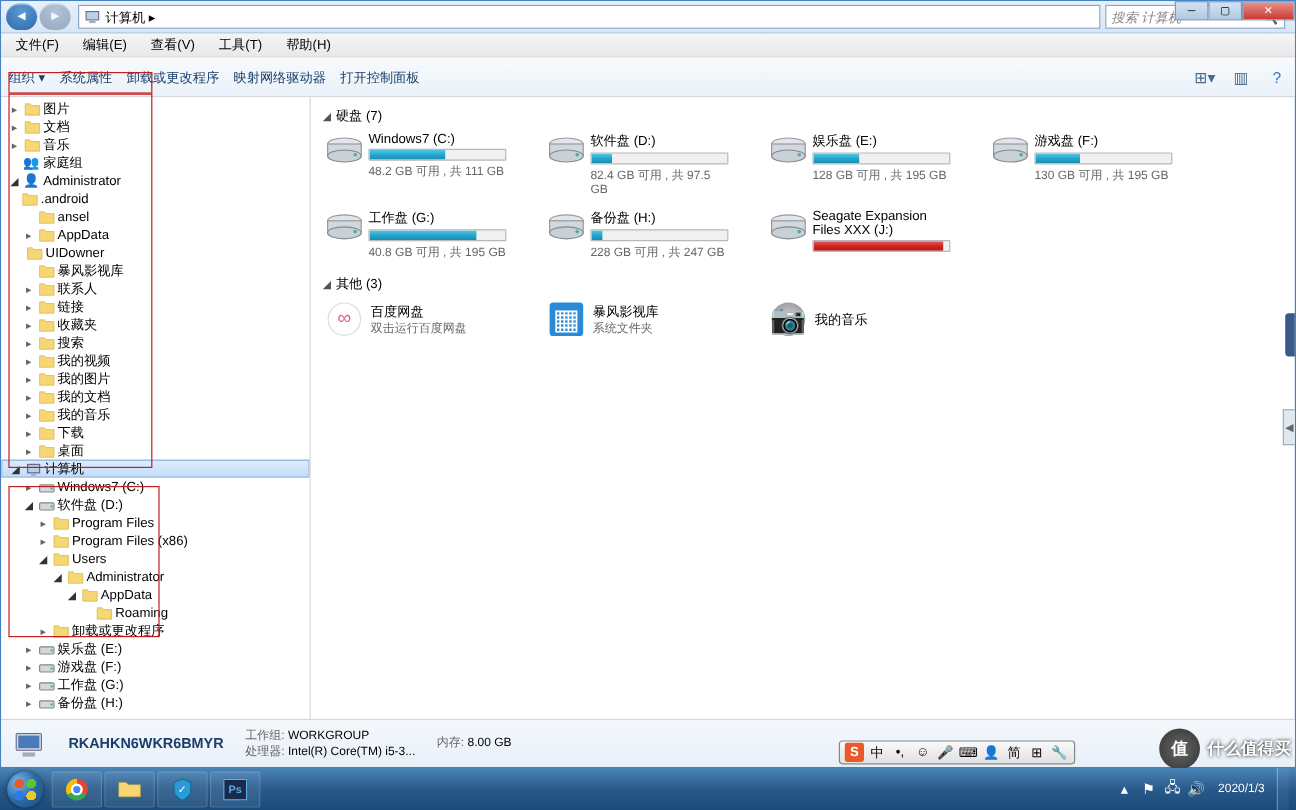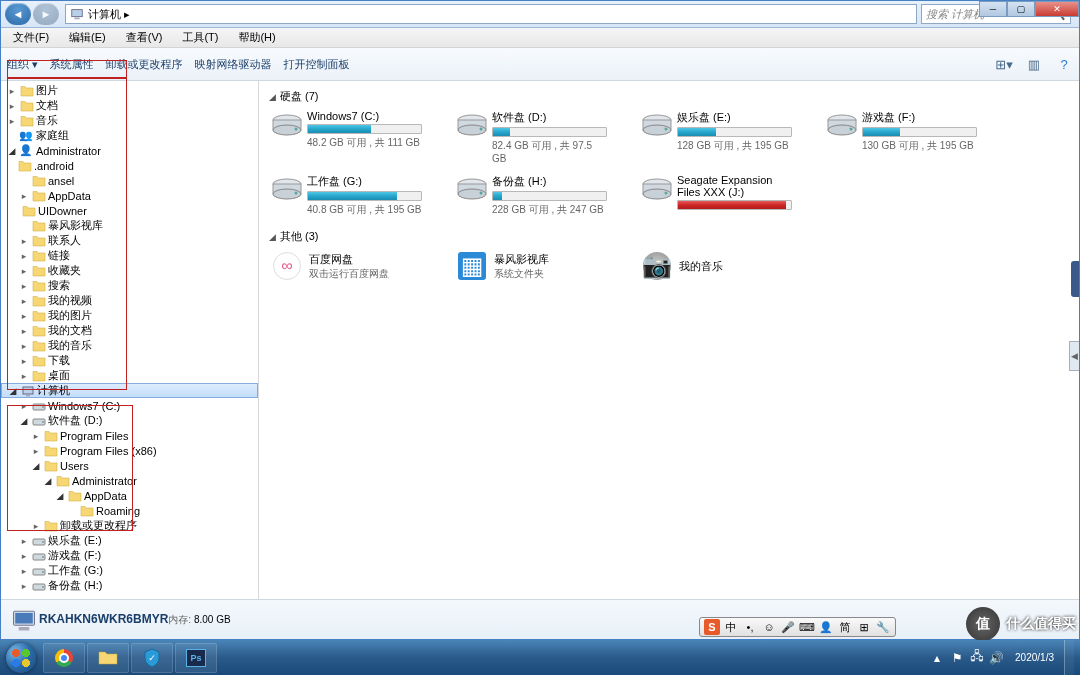--- a/index.html
+++ b/index.html
@@ -52,21 +52,21 @@
 .drive-fill.blue { background: linear-gradient(to bottom, #4fc7e6, #26a6cc, #1a8db2); }
 .drive-fill.red { background: linear-gradient(to bottom, #e85a5a, #cc2626, #b21a1a); }
 .drive-stats { font-size: 10px; color: #666; }
 
 .others { display: flex; flex-wrap: wrap; gap: 10px 30px; }
 .other-item { width: 155px; display: flex; align-items: center; gap: 6px; cursor: pointer; padding: 2px; }
 .other-icon { width: 32px; height: 32px; flex-shrink: 0; display: flex; align-items: center; justify-content: center; font-size: 24px; }
 .other-info { font-size: 11px; }
 .other-sub { font-size: 10px; color: #666; }
 
-.detailpane { height: 40px; background: linear-gradient(to bottom, #f4f8fc, #e8f0f8); border-top: 1px solid #d0d8e0; display: flex; align-items: center; padding: 16px 8px; font-size: 10px; gap: 0; }
+.detailpane { height: 40px; background: linear-gradient(to bottom, #f4f8fc, #e8f0f8); border-top: 1px solid #d0d8e0; display: flex; align-items: center; padding: 16px 8px; font-size: 10px; gap: 18px; }
 .detailpane .comp-icon { width: 30px; height: 28px; }
 .detailpane .info { line-height: 13px; }
 .detailpane .name { font-size: 12px; font-weight: bold; color: #1a3e6a; }
 .detailpane .label { color: #666; }
 
 
 .imebar { position: absolute; right: 184px; bottom: 38px; height: 20px; background: linear-gradient(to bottom, #fafafa, #e0e0e0); border: 1px solid #888; border-radius: 3px; display: flex; align-items: center; padding: 0 4px; gap: 3px; font-size: 11px; }
 .imebar .ime-icon { width: 16px; height: 16px; display: flex; align-items: center; justify-content: center; font-size: 11px; }
 
 
@@ -611,20 +611,24 @@
   <div class="detailpane">
     <svg class="comp-icon" viewBox="0 0 32 32">
         <rect x="4" y="6" width="24" height="16" fill="#c8d8e8" stroke="#668" rx="1"></rect>
         <rect x="6" y="8" width="20" height="12" fill="#4a7ab8"></rect>
         <rect x="10" y="24" width="12" height="4" fill="#aab"></rect>
       </svg>
     <div class="info">
       <div class="name">RKAHKN6WKR6BMYR</div>
     </div>
     <div class="info">
+      <div><span class="label">工作组:</span> <span>WORKGROUP</span></div>
+      <div><span class="label">处理器:</span> <span>Intel(R) Core(TM) i5-3...</span></div>
+    </div>
+    <div class="info">
       <div><span class="label">内存:</span> <span>8.00 GB</span></div>
     </div>
   </div>
 </div>
 
 <div class="imebar">
   <div class="ime-icon" style="background:#e85a2a;color:#fff;border-radius:2px;font-weight:bold">S</div>
   <div class="ime-icon">中</div>
   <div class="ime-icon">•,</div>
   <div class="ime-icon">☺</div>

